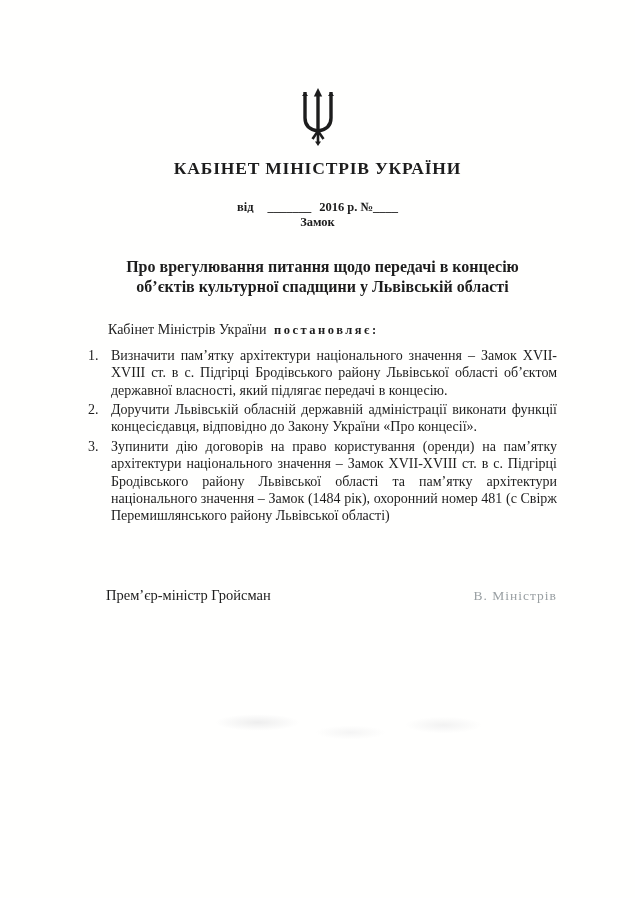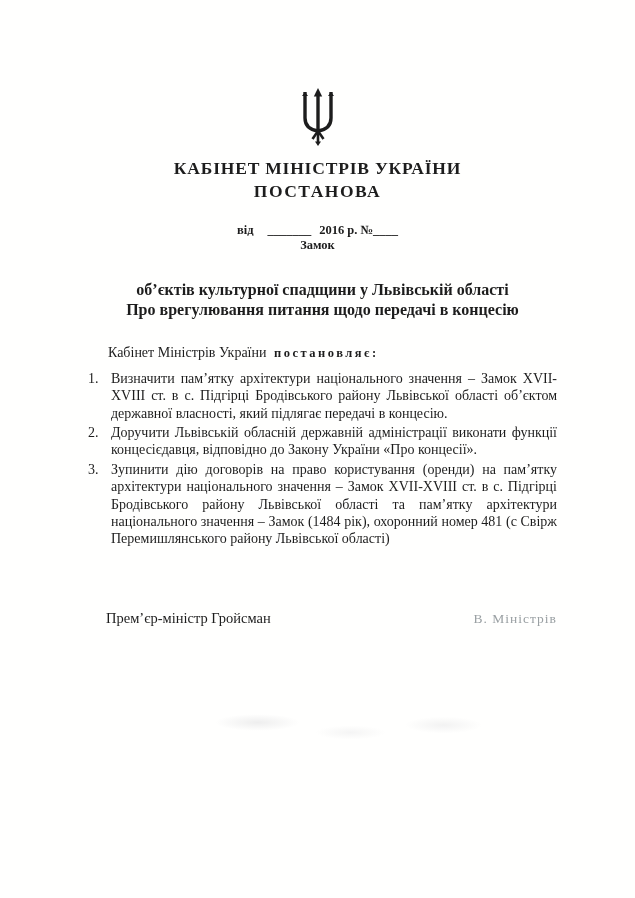--- a/index.html
+++ b/index.html
@@ -141,31 +141,30 @@
       <g fill="none" stroke="#1d1d1d" stroke-width="2.6">
         <path d="M20 43 l-5.5 8"></path>
         <path d="M20 43 l5.5 8"></path>
         <path d="M20 43 v12"></path>
       </g>
       <path d="M20 58 l-3 -4.5 h6 z" fill="#1d1d1d"></path>
     </svg>
   </div>
 
   <div class="org-name">КАБІНЕТ МІНІСТРІВ УКРАЇНИ</div>
-  <div class="doc-type">ПОСТАНОВА</div>
 
   <div class="date-line">
     <span>від</span><span class="gap-l">_______</span><span>2016 р. №</span><span class="gap-r">____</span>
   </div>
   <div class="city">Замок</div>
 
   <div class="content">
     <div class="doc-title">
+      <div>Про врегулювання питання щодо передачі в концесію</div>
       <div>об’єктів культурної спадщини у Львівській області</div>
-      <div>Про врегулювання питання щодо передачі в концесію</div>
     </div>
 
     <div class="preamble">
       <span>Кабінет Міністрів України</span>
       <span class="verb">постановляє:</span>
     </div>
 
     <div class="items">
       <div class="item">
         <span class="num">1.</span>

